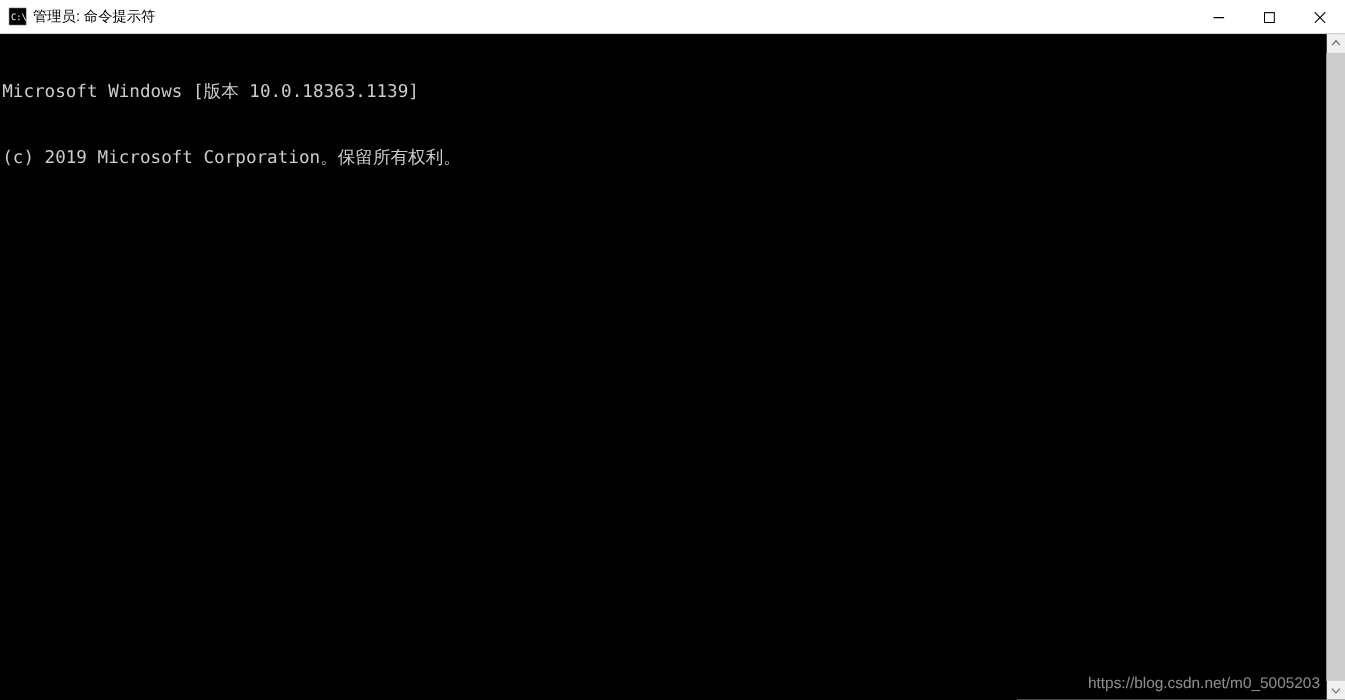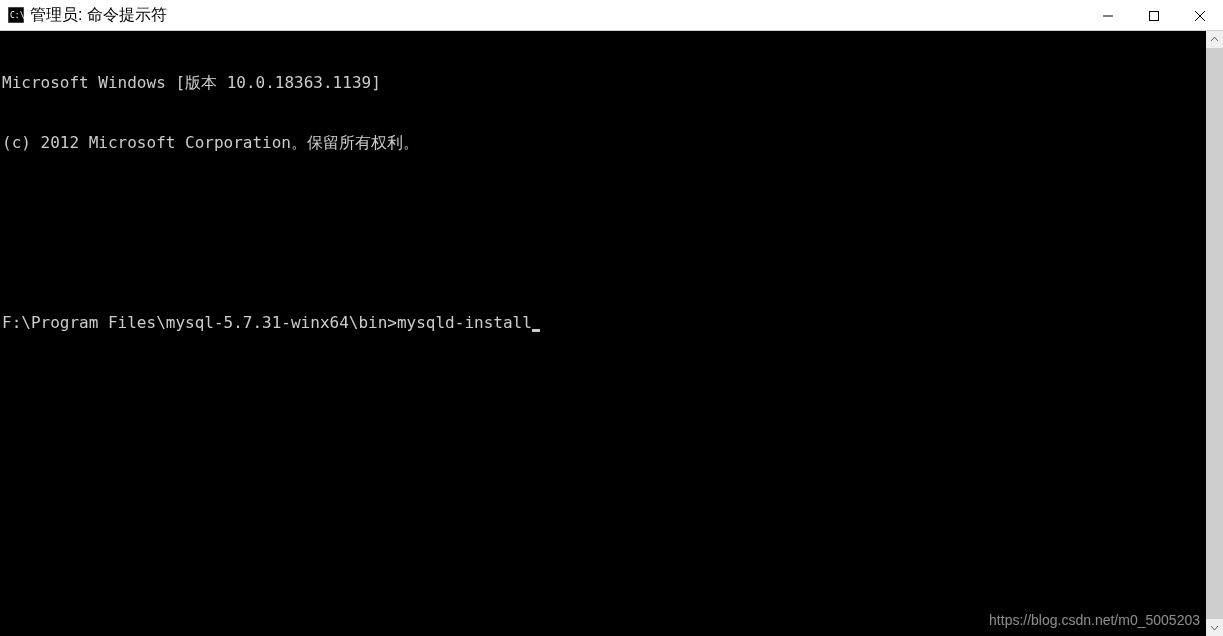--- a/index.html
+++ b/index.html
@@ -29,21 +29,21 @@
       margin-left: 8px;
       margin-right: 6px;
       display: inline-flex;
       align-items: center;
       justify-content: center;
     }
     .titlebar-icon svg {
       display: block;
     }
     .titlebar-title {
-      font-size: 16px;
+      font-size: 13px;
       color: #000;
       font-family: "Microsoft YaHei", sans-serif;
     }
     .titlebar-controls {
       position: absolute;
       right: 0;
       top: 0;
       height: 31px;
       display: flex;
     }
@@ -154,25 +154,24 @@
         <line x1="0" y1="0" x2="10" y2="10" stroke="#000" stroke-width="1"></line>
         <line x1="10" y1="0" x2="0" y2="10" stroke="#000" stroke-width="1"></line>
       </svg>
     </div>
   </div>
 </div>
 
 <div class="terminal-wrapper">
   <div class="terminal">
     <div class="terminal-line">Microsoft Windows [版本 10.0.18363.1139]</div>
-    <div class="terminal-line">(c) 2012 Microsoft Corporation。保留所有权利。</div>
+    <div class="terminal-line">(c) 2019 Microsoft Corporation。保留所有权利。</div>
     <div class="terminal-line"></div>
     <div class="terminal-line"></div>
     <div class="terminal-line"></div>
-    <div class="terminal-line"><span>F:\Program Files\mysql-5.7.31-winx64\bin&gt;mysqld-install</span><span class="terminal-cursor"></span></div>
     <div class="watermark">https://blog.csdn.net/m0_5005203</div>
   </div>
   <div class="scrollbar">
     <div class="scrollbar-btn">
       <svg width="9" height="9" viewBox="0 0 9 9">
         <path d="M 1 6 L 4.5 2 L 8 6" fill="none" stroke="#606060" stroke-width="1"></path>
       </svg>
     </div>
     <div class="scrollbar-track">
       <div class="scrollbar-thumb"></div>

